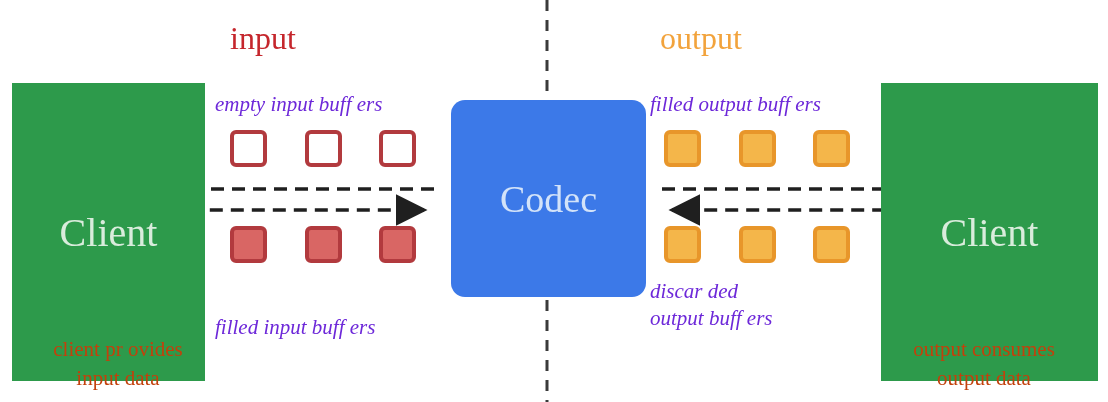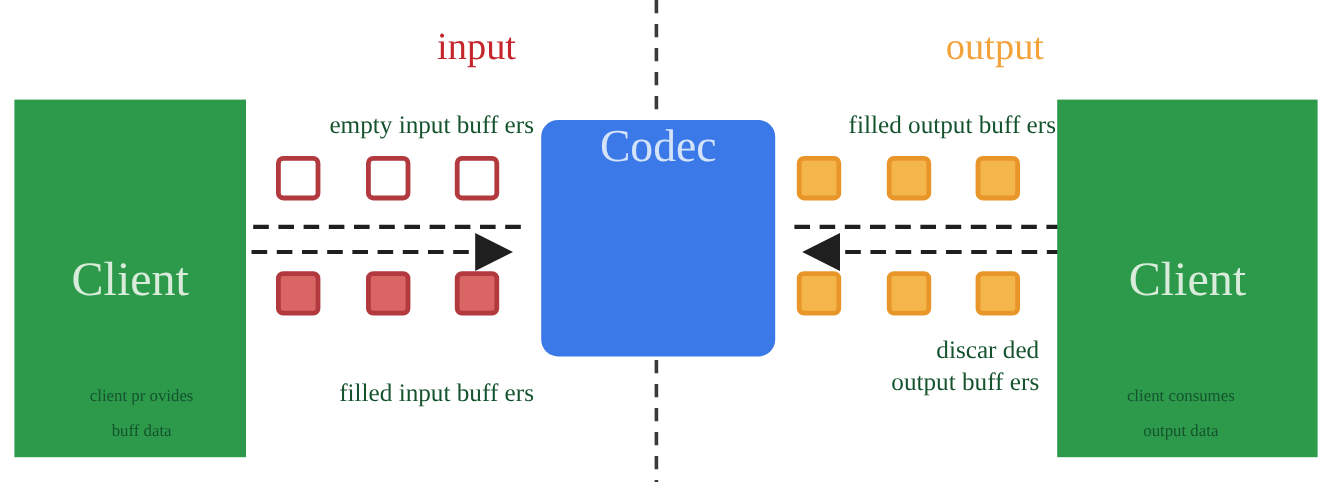--- a/index.html
+++ b/index.html
@@ -13,35 +13,35 @@
     position:absolute; top:83px; height:298px; background:var(--green,#2d9a4b);
     display:flex; align-items:center; justify-content:center; z-index:1;
   }
   .client-box.left  { left:12px;  width:193px; }
   .client-box.right { left:881px; width:217px; }
   .client-label { color:var(--green-text,#d9ecdc); font-size:40px; }
 
   .codec-box {
     position:absolute; left:451px; top:100px; width:195px; height:197px;
     background:var(--blue,#3c79e8); border-radius:14px;
-    display:flex; justify-content:center; z-index:1;
+    display:flex; align-items:center; justify-content:center; z-index:1;
   }
   .codec-label { color:var(--blue-text,#d3e3f9); font-size:38px; }
 
-  .section-title { position:absolute; top:20px; text-align:right; font-size:32px; z-index:1; }
+  .section-title { position:absolute; top:20px; text-align:left; font-size:32px; z-index:1; }
   .section-title.input  { left:230px; width:200px; color:var(--red,#c5262c); }
   .section-title.output { left:660px; width:210px; color:var(--orange,#f2a33c); }
 
-  .diagram-label { position:absolute; text-align:right; font-size:21px; color:#14532d; z-index:1; line-height:27px; }
+  .diagram-label { position:absolute; text-align:left; font-size:21px; color:#6d28d9; z-index:1; line-height:27px;font-style:italic; }
   .lbl-empty-input   { left:215px; top:91px;  width:230px; }
   .lbl-filled-input  { left:215px; top:274px; width:230px;margin-top:40px; }
   .lbl-filled-output { left:650px; top:91px;  width:230px; }
-  .lbl-discarded     { left:631px; top:278px; width:235px; }
+  .lbl-discarded     { left:650px; top:278px; width:235px; }
 
-  .caption { position:absolute; top:316px; text-align:center; font-size:14px; line-height:29px; color:#14532d; z-index:1; }
+  .caption { position:absolute; top:335px; text-align:center; font-size:21px; line-height:29px; color:#c2410c; z-index:1; }
   .caption.left  { left:8px;   width:220px; }
   .caption.right { left:870px; width:228px; }
 
   .buf-row { position:absolute; width:186px; display:flex; justify-content:space-between; z-index:1; }
   .row-empty-input   { left:230px; top:130px; }
   .row-filled-input  { left:230px; top:226px; }
   .row-filled-output { left:664px; top:130px; }
   .row-discarded     { left:664px; top:226px; }
 
   .buf { width:29px; height:29px; border-radius:6px; border:4px solid; }
@@ -106,21 +106,21 @@
     <div class="buf output"></div>
     <div class="buf output"></div>
   </div>
   <div class="diagram-label lbl-discarded">
     <div>discar ded</div>
     <div>output buff ers</div>
   </div>
 
   <div class="caption left">
     <div>client pr ovides</div>
-    <div>buff data</div>
+    <div>input data</div>
   </div>
 
   <div class="caption right">
-    <div>client consumes</div>
+    <div>output consumes</div>
     <div>output data</div>
   </div>
 
 </div>
 
 </body></html>

